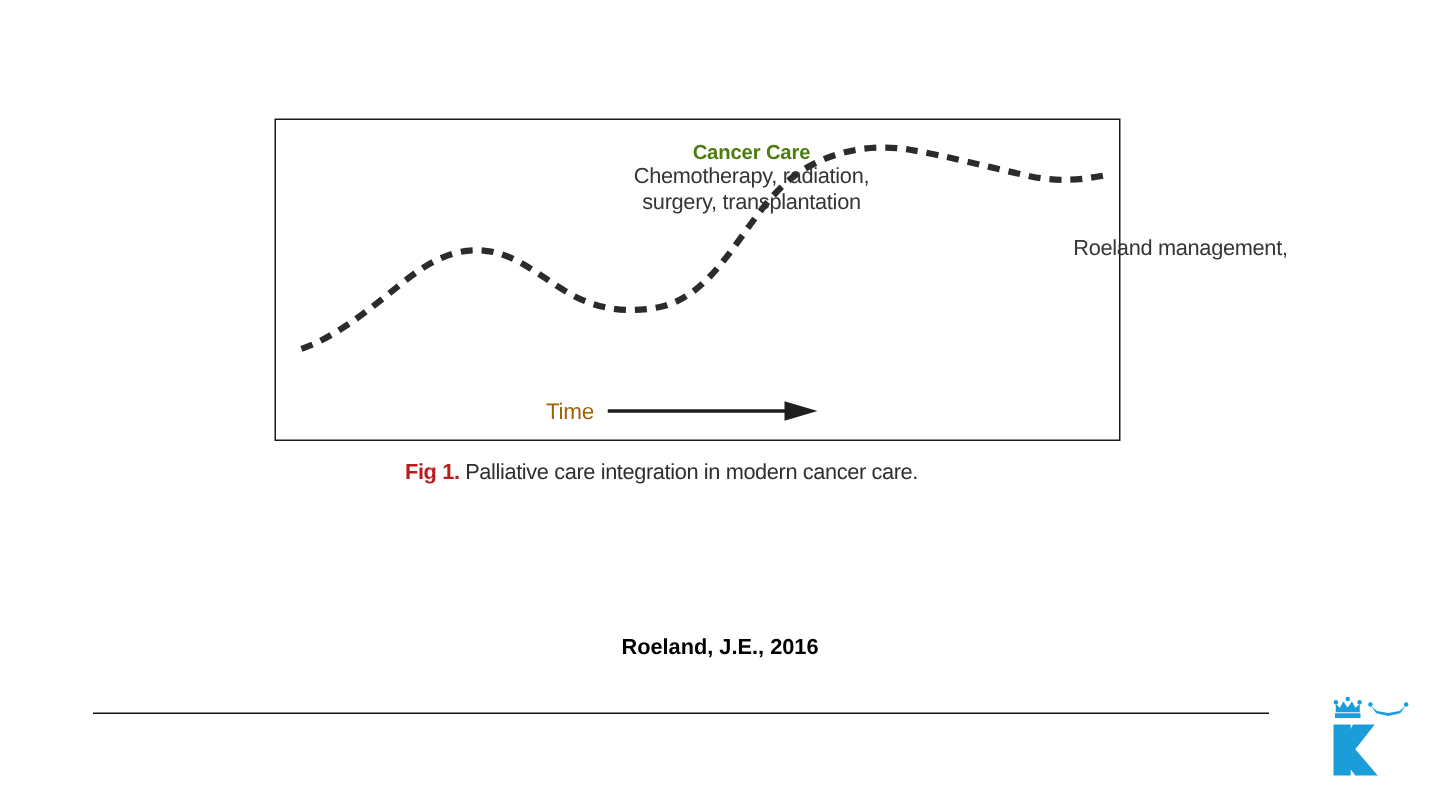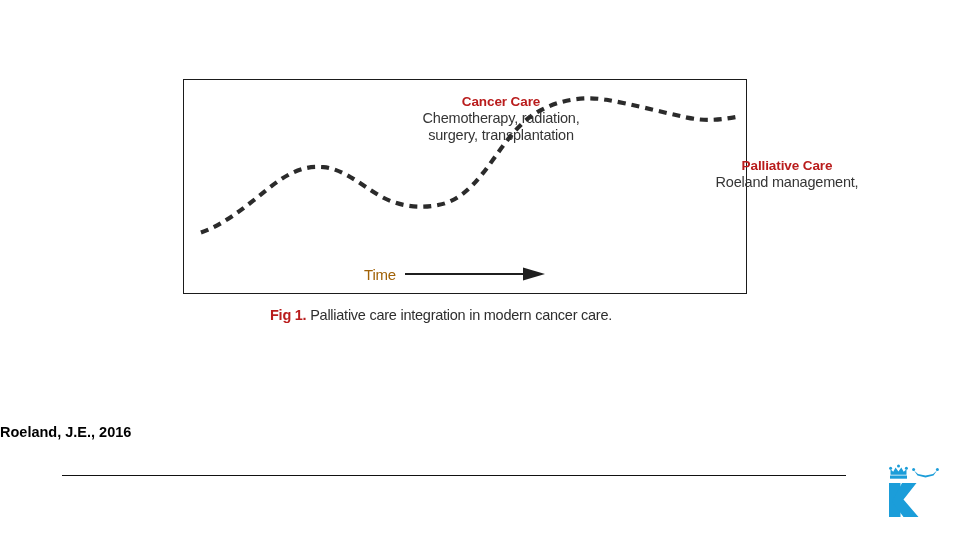--- a/index.html
+++ b/index.html
@@ -42,21 +42,21 @@
     position: absolute;
     text-align: center;
     line-height: 1.18;
     color: #2b2b2b;
     white-space: nowrap;
   }
   .annot-title {
     font-weight: bold;
     font-size: 13.5px;
     letter-spacing: -0.1px;
-    color: #b91c1c;
+    color: #4d7c0f;
   }
   .annot-line {
     font-size: 14.5px;
     letter-spacing: -0.2px;
     color: #353535;
   }
 
   #cancer-care-block {
     left: 206px;
     top: 14px;
@@ -102,20 +102,21 @@
     font-weight: bold;
     color: #b91c1c;
   }
 
   
   #citation {
     position: absolute;
     left: 0;
     top: 424px;
     width: 960px;
+    text-align: center;
     font-size: 14.5px;
     font-weight: bold;
     color: #000000;
   }
 
   
   #footer-rule {
     position: absolute;
     left: 62px;
     top: 475px;
@@ -152,21 +153,20 @@
              C 525,42 540,40 556,37" fill="none" stroke="#2b2b2b" stroke-width="4.2" stroke-linecap="butt" stroke-dasharray="8 6"></path>
   </svg>
 
   <div class="annot-block" id="cancer-care-block">
     <div class="annot-title">Cancer Care</div>
     <div class="annot-line">Chemotherapy, radiation,</div>
     <div class="annot-line">surgery, transplantation</div>
   </div>
 
   <div class="annot-block" id="palliative-care-block">
-    <div class="annot-title">Palliative Care</div>
     <div class="annot-line">Roeland management,</div>
   </div>
 
   <div id="time-axis">
     <span id="time-label">Time</span>
     <svg id="time-arrow-svg" width="140" height="16" viewBox="0 0 140 16">
       <line x1="0" y1="8" x2="124" y2="8" stroke="#1f1f1f" stroke-width="2.2"></line>
       <polygon points="118,1.5 140,8 118,14.5" fill="#1f1f1f"></polygon>
     </svg>
   </div>

